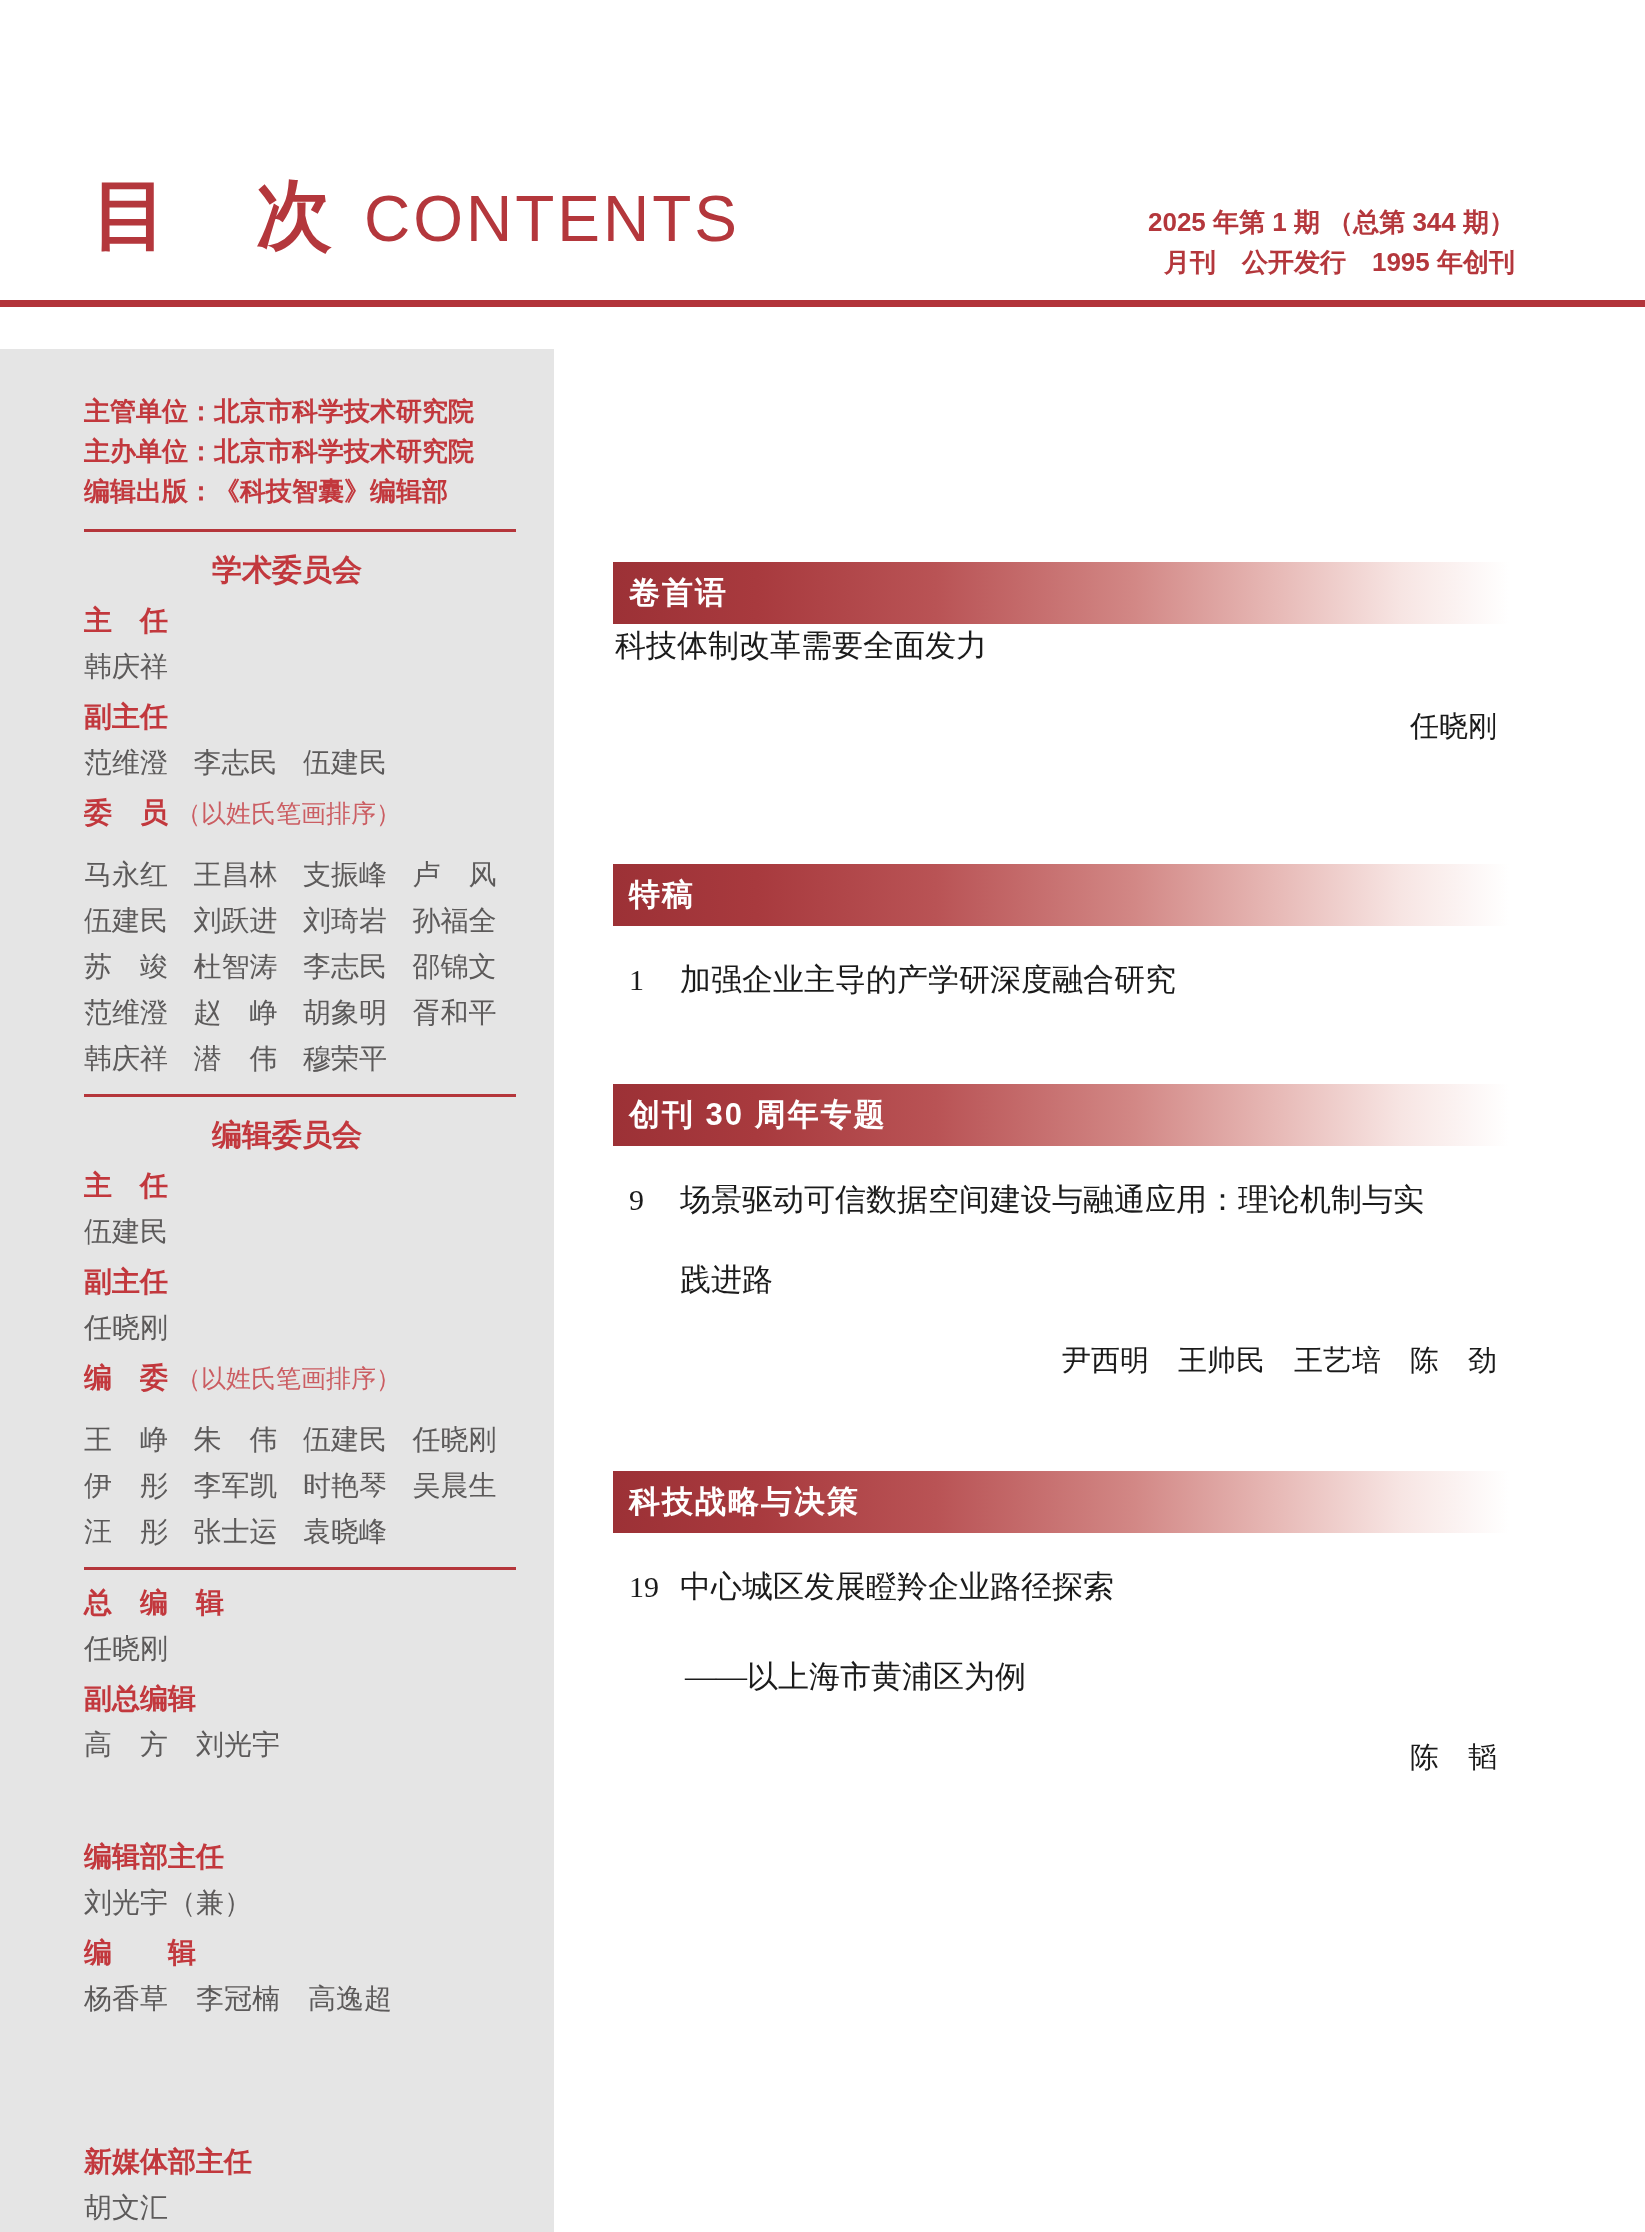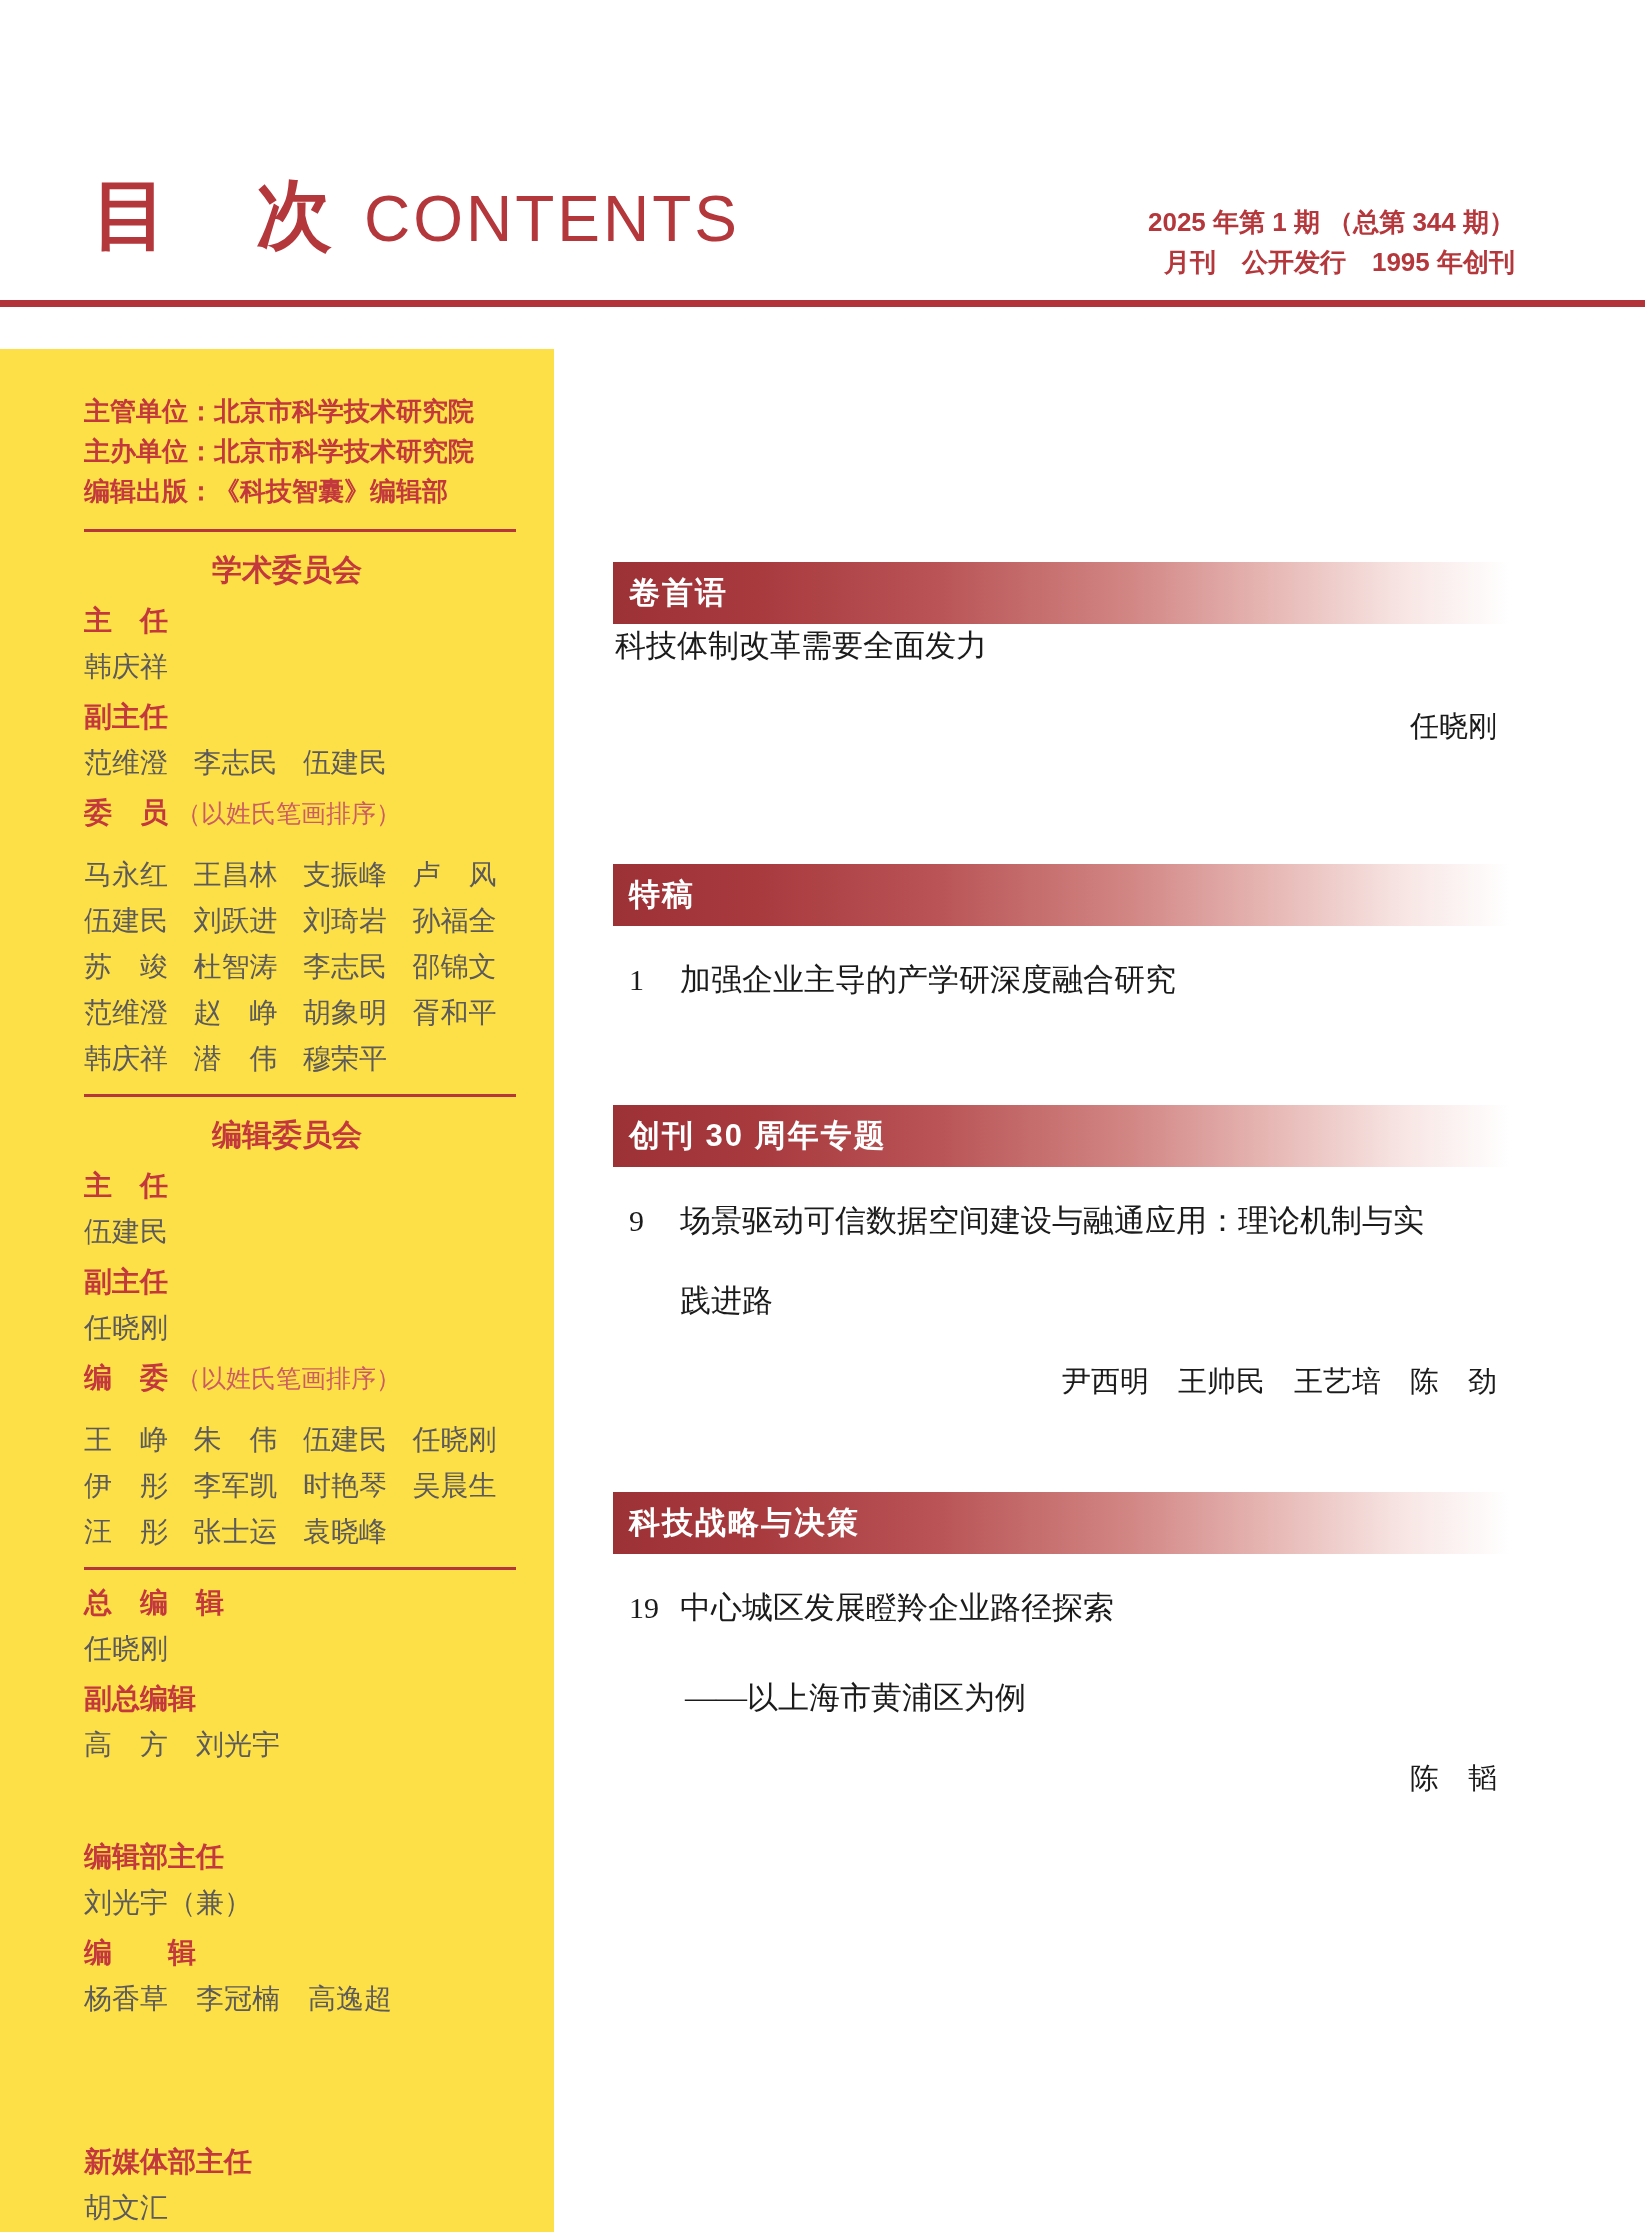--- a/index.html
+++ b/index.html
@@ -8,21 +8,21 @@
 
   
   .masthead{position:absolute;left:92px;top:177px;display:flex;align-items:baseline;}
   .title-cn{font-size:76px;font-weight:800;color:#b4373c;letter-spacing:6px;line-height:1;}
   .title-en{font-size:64px;font-weight:300;color:#b4373c;margin-left:26px;letter-spacing:3px;line-height:1;}
   .issue-info{position:absolute;right:131px;top:202px;text-align:right;color:#b4373c;
               font-size:26px;line-height:40px;font-weight:600;}
   .header-rule{position:absolute;left:0;top:300px;width:1646px;height:7px;background:#b2343a;}
 
   
-  .sidebar{position:absolute;left:0;top:349px;width:554px;height:1884px;background:#fde047;
+  .sidebar{position:absolute;left:0;top:349px;width:554px;height:1884px;background:#e5e5e5;
            box-sizing:border-box;padding:42px 28px 0 84px;}
   .pub-line{font-size:26px;font-weight:700;color:#c2383d;line-height:40px;}
   .side-rule{height:3px;background:#b5363b;border:none;margin:18px 10px 0 0;}
   .board-title{text-align:center;font-size:30px;font-weight:800;color:#c2383d;margin:20px 36px 0 0;line-height:36px;}
   .role-row{display:flex;align-items:baseline;margin-top:16px;line-height:34px;}
   .role-label{font-size:28px;font-weight:800;color:#c2383d;white-space:pre;}
   .role-note{font-size:25px;font-weight:400;color:#cb5d62;margin-left:8px;}
   .name-line{font-size:28px;color:#5c5a5a;margin-top:12px;line-height:34px;white-space:pre;}
   .names-grid{display:grid;grid-template-columns:repeat(4,1fr);row-gap:12px;width:438px;
               font-size:28px;color:#5c5a5a;margin-top:28px;line-height:34px;}
@@ -42,21 +42,21 @@
      font-family:"Liberation Sans",sans-serif;font-weight:800;color:#ffffff;font-size:31px;letter-spacing:2px;}
   .article-title{font-size:31px;color:#1b1b1b;line-height:44px;padding-left:2px;}
   .num-article{display:flex;margin-top:32px;font-size:31px;color:#1b1b1b;line-height:44px;}
   .page-num{flex:none;width:67px;box-sizing:border-box;padding-left:16px;font-size:30px;}
   .num-article .a-title{flex:1;}
   .title-line2{margin-top:36px;align-items:center;}
   .subtitle{margin-top:46px;margin-left:72px;font-size:31px;color:#1b1b1b;line-height:44px;}
   .authors{margin-top:40px;text-align:right;padding-right:12px;font-size:29px;color:#1b1b1b;
            line-height:36px;white-space:pre;}
   .sect-m1{margin-top:120px;}
-  .sect-m2{margin-top:103px;}
+  .sect-m2{margin-top:82px;}
   .sect-m3{margin-top:93px;}
 </style>
 </head>
 <body>
 
 <div class="page">
 
   <div class="masthead">
     <span class="title-cn">目　次</span>
     <span class="title-en">CONTENTS</span>

